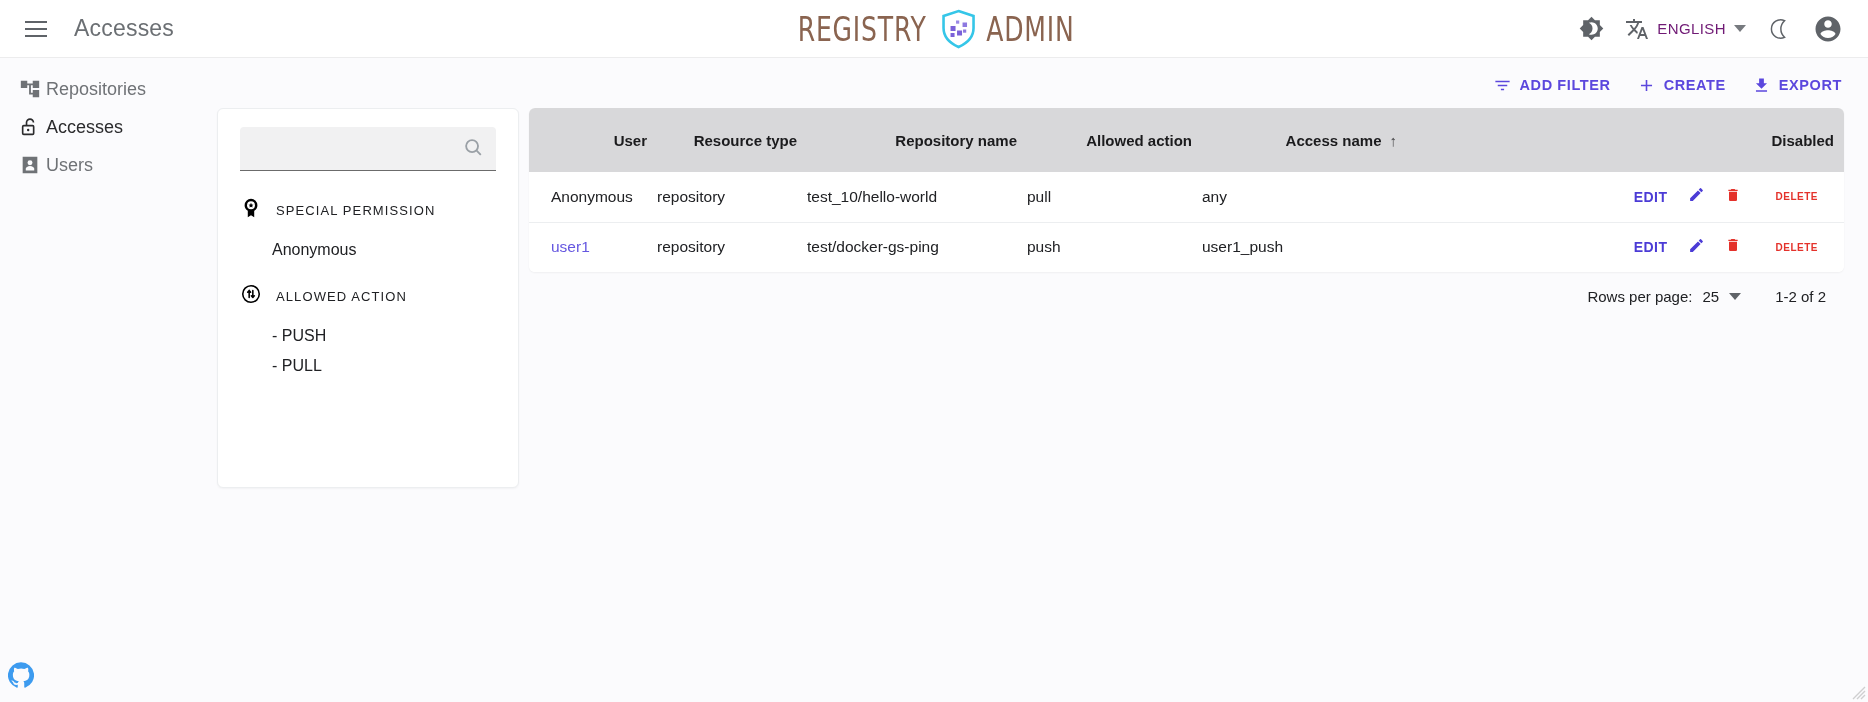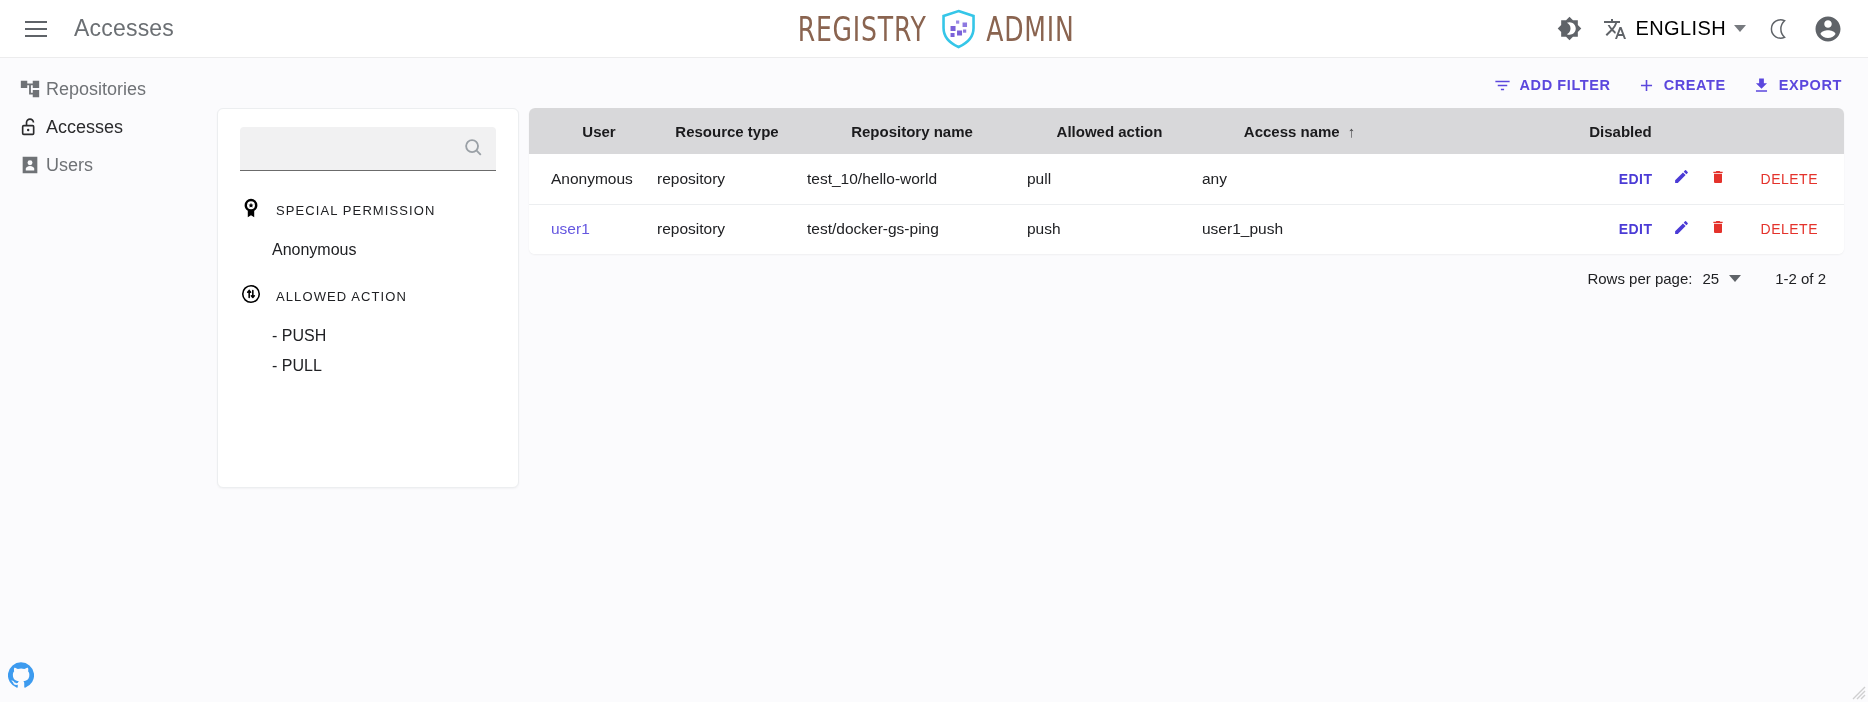--- a/index.html
+++ b/index.html
@@ -59,21 +59,21 @@
   }
   .icon-btn {
     width: 44px; height: 44px; border-radius: 50%;
     display: flex; align-items: center; justify-content: center;
     cursor: pointer; color: #5f6368;
   }
   .lang-btn {
     display: flex; align-items: center; gap: 8px;
     padding: 6px 8px; cursor: pointer; color: #5f6368;
   }
-  .lang-label { font-size: 20px; letter-spacing: .4px; color: #000000; }
+  .lang-label { font-size: 15px; letter-spacing: .4px; color: #701a75; }
   .chev { width: 0; height: 0; border-left: 6px solid transparent;
           border-right: 6px solid transparent; border-top: 7px solid #5f6368; opacity:.85;}
 
   
   .body-wrap { display: flex; height: calc(702px - 58px); }
 
   
   .sidebar {
     width: 216px; flex: 0 0 216px;
     background: #fbfbfd;
@@ -142,42 +142,42 @@
   
   .table-wrap {
     margin-left: 10px; flex: 1; padding-right: 24px;
   }
   table.dt {
     width: 100%; border-collapse: collapse;
     background: #fff; border-radius: 6px 6px 6px 6px;
     overflow: hidden; box-shadow: 0 1px 2px rgba(0,0,0,.05);
   }
   table.dt thead th {
-    background: #d8d8da; text-align: center;
+    background: #d8d8da; text-align: right;
     font-size: 15px; font-weight: 700; color: #1b1b1d;
-    padding: 14px 10px 14px 0; height: 46px;
+    padding: 14px 10px 14px 0; height: 64px;
   }
   table.dt thead th:first-child { padding-left: 22px; }
   table.dt tbody td {
     font-size: 15.5px; color: #202124;
     padding: 14px 10px 14px 0; height: 50px;
     border-bottom: 1px solid #eceef0;
     background: #fff; vertical-align: middle;
   }
   table.dt tbody td:first-child { padding-left: 22px; }
   table.dt tbody tr:last-child td { border-bottom: none; }
   .link-user { color: #6557e0; }
   .sort-arrow { color: #4a4a4c; margin-left: 8px; font-size: 15px; }
 
   .row-actions {
     display: flex; align-items: center; justify-content: flex-end;
     gap: 20px; padding-right: 16px;
   }
   .act-edit { color: #4b3bd6; font-size: 14px; font-weight: 600; letter-spacing: .5px; cursor: pointer; }
-  .act-del  { color: #e4322b; font-size: 14px; font-weight: 400; letter-spacing: .5px; cursor: pointer; padding-left: 15px; }
+  .act-del  { color: #e4322b; font-size: 10px; font-weight: 700; letter-spacing: .5px; cursor: pointer; padding-left: 15px; }
   .ico-pencil { color: #4b3bd6; cursor: pointer; }
   .ico-trash  { color: #e4322b; cursor: pointer; }
 
   .pagination {
     display: flex; align-items: center; justify-content: flex-end;
     gap: 34px; padding: 16px 18px 0 0; font-size: 15px; color: #202124;
   }
   .rpp { display: flex; align-items: center; gap: 10px; }
   .rpp-val { display: flex; align-items: center; gap: 10px; cursor: pointer; }
   .tri-down { width:0;height:0;border-left:6px solid transparent;border-right:6px solid transparent;border-top:7px solid #5f6368;}

